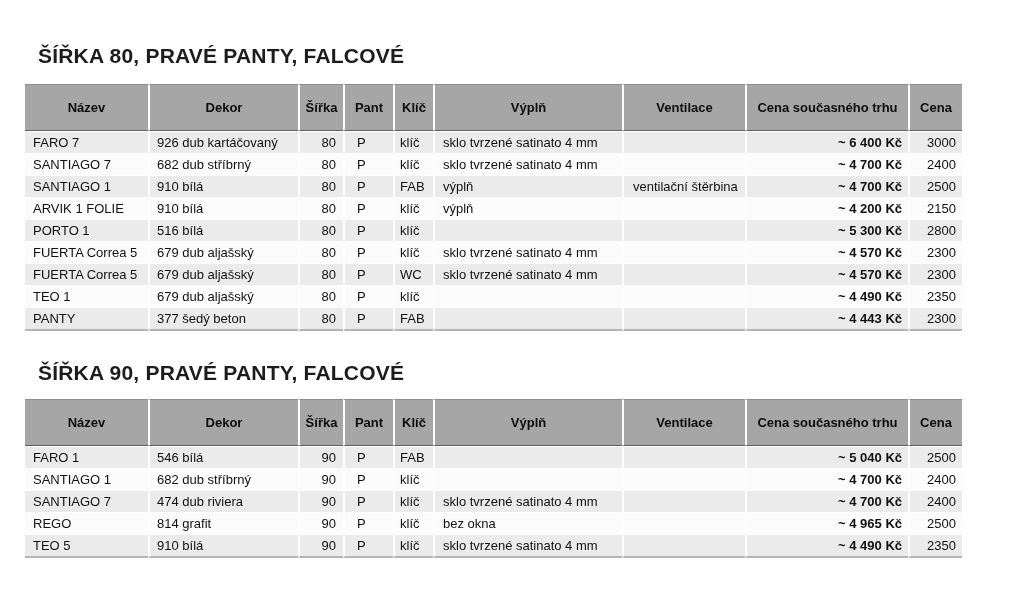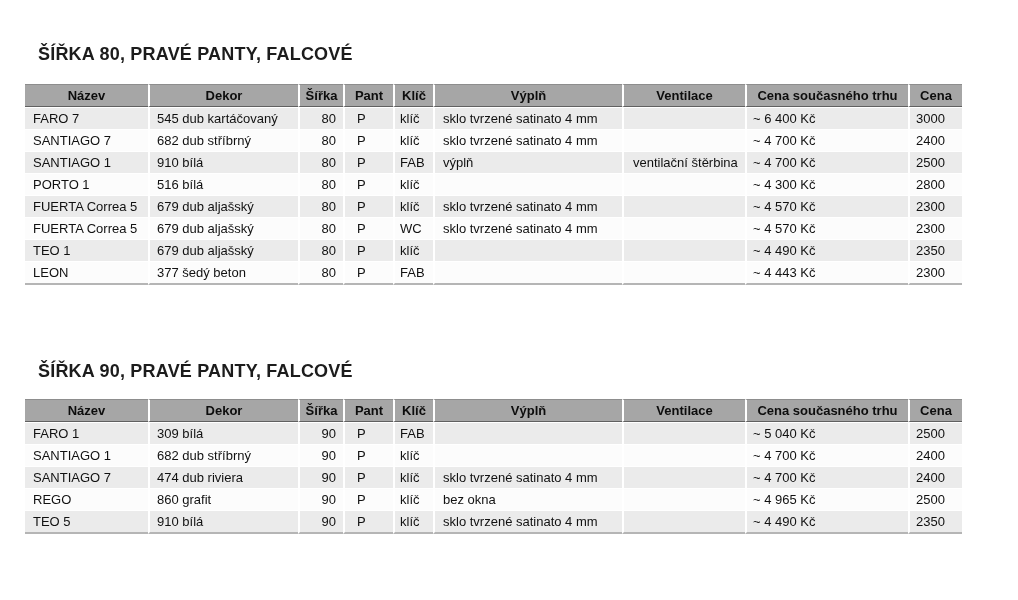--- a/index.html
+++ b/index.html
@@ -12,21 +12,21 @@
     position: relative;
     background: #ffffff;
     font-family: "Liberation Sans", "DejaVu Sans", sans-serif;
     color: #1a1a1a;
     overflow: hidden;
   }
   .doc-title {
     position: absolute;
     left: 38px;
     margin: 0;
-    font-size: 18px;
+    font-size: 21px;
     font-weight: 700;
     letter-spacing: 0.2px;
     color: #1c1c1c;
     white-space: nowrap;
   }
   #title-80 { top: 44px; }
   #title-90 { top: 361px; }
 
   table.spec-table {
     position: absolute;
@@ -40,21 +40,21 @@
   }
   #table-80 { top: 84px; }
   #table-90 { top: 399px; }
 
   .spec-table th {
     background: var(--header-bg, #a6a6a6);
     color: #0d0d0d;
     font-weight: 700;
     font-size: 13px;
     height: 21px;
-    padding: 0 3px;
+    padding: 12px 3px;
     text-align: center;
     white-space: nowrap;
     overflow: hidden;
     border-top: 1px solid #8d8d8d;
     border-bottom: 1px solid #606060;
     border-left: 2px solid #ffffff;
   }
   .spec-table th:first-child { border-left: none; }
 
   .spec-table td {
@@ -73,22 +73,22 @@
   .spec-table tbody tr:last-child td { border-bottom: 2px solid var(--table-border, #b5b5b5); }
 
   
   .spec-table td.col-0 { font-weight: 400; padding-left: 8px; }
   .spec-table td.col-1 { padding-left: 7px; }
   .spec-table td.col-2 { text-align: right; padding-right: 7px; }
   .spec-table td.col-3 { padding-left: 12px; }
   .spec-table td.col-4 { padding-left: 5px; }
   .spec-table td.col-5 { padding-left: 8px; margin-top: 32px; }
   .spec-table td.col-6 { padding-left: 9px; }
-  .spec-table td.col-7 { text-align: left; }
-  .spec-table td.col-8 { text-align: left; }
+  .spec-table td.col-7 { text-align: right; font-weight: bold; }
+  .spec-table td.col-8 { text-align: right; }
 
   col.w-nazev      { width: 123px; }
   col.w-dekor      { width: 150px; }
   col.w-sirka      { width: 45px; }
   col.w-pant       { width: 50px; }
   col.w-klic       { width: 40px; }
   col.w-vypln      { width: 189px; }
   col.w-ventilace  { width: 123px; }
   col.w-cena-trhu  { width: 163px; }
   col.w-cena       { width: 54px; }
@@ -119,21 +119,21 @@
         <th class="col-4">Klíč</th>
         <th class="col-5">Výplň</th>
         <th class="col-6">Ventilace</th>
         <th class="col-7">Cena současného trhu</th>
         <th class="col-8">Cena</th>
       </tr>
     </thead>
   <tbody>
       <tr>
         <td class="col-0">FARO 7</td>
-        <td class="col-1">545 dub kartáčovaný</td>
+        <td class="col-1">926 dub kartáčovaný</td>
         <td class="col-2">80</td>
         <td class="col-3">P</td>
         <td class="col-4">klíč</td>
         <td class="col-5">sklo tvrzené satinato 4 mm</td>
         <td class="col-6"></td>
         <td class="col-7">~ 6 400 Kč</td>
         <td class="col-8">3000</td>
       </tr>
       <tr>
         <td class="col-0">SANTIAGO 7</td>
@@ -151,28 +151,39 @@
         <td class="col-1">910 bílá</td>
         <td class="col-2">80</td>
         <td class="col-3">P</td>
         <td class="col-4">FAB</td>
         <td class="col-5">výplň</td>
         <td class="col-6">ventilační štěrbina</td>
         <td class="col-7">~ 4 700 Kč</td>
         <td class="col-8">2500</td>
       </tr>
       <tr>
+        <td class="col-0">ARVIK 1 FOLIE</td>
+        <td class="col-1">910 bílá</td>
+        <td class="col-2">80</td>
+        <td class="col-3">P</td>
+        <td class="col-4">klíč</td>
+        <td class="col-5">výplň</td>
+        <td class="col-6"></td>
+        <td class="col-7">~ 4 200 Kč</td>
+        <td class="col-8">2150</td>
+      </tr>
+      <tr>
         <td class="col-0">PORTO 1</td>
         <td class="col-1">516 bílá</td>
         <td class="col-2">80</td>
         <td class="col-3">P</td>
         <td class="col-4">klíč</td>
         <td class="col-5"></td>
         <td class="col-6"></td>
-        <td class="col-7">~ 4 300 Kč</td>
+        <td class="col-7">~ 5 300 Kč</td>
         <td class="col-8">2800</td>
       </tr>
       <tr>
         <td class="col-0">FUERTA Correa 5</td>
         <td class="col-1">679 dub aljašský</td>
         <td class="col-2">80</td>
         <td class="col-3">P</td>
         <td class="col-4">klíč</td>
         <td class="col-5">sklo tvrzené satinato 4 mm</td>
         <td class="col-6"></td>
@@ -195,21 +206,21 @@
         <td class="col-1">679 dub aljašský</td>
         <td class="col-2">80</td>
         <td class="col-3">P</td>
         <td class="col-4">klíč</td>
         <td class="col-5"></td>
         <td class="col-6"></td>
         <td class="col-7">~ 4 490 Kč</td>
         <td class="col-8">2350</td>
       </tr>
       <tr>
-        <td class="col-0">LEON</td>
+        <td class="col-0">PANTY</td>
         <td class="col-1">377 šedý beton</td>
         <td class="col-2">80</td>
         <td class="col-3">P</td>
         <td class="col-4">FAB</td>
         <td class="col-5"></td>
         <td class="col-6"></td>
         <td class="col-7">~ 4 443 Kč</td>
         <td class="col-8">2300</td>
       </tr>
     </tbody>
@@ -238,21 +249,21 @@
         <th class="col-4">Klíč</th>
         <th class="col-5">Výplň</th>
         <th class="col-6">Ventilace</th>
         <th class="col-7">Cena současného trhu</th>
         <th class="col-8">Cena</th>
       </tr>
     </thead>
   <tbody>
       <tr>
         <td class="col-0">FARO 1</td>
-        <td class="col-1">309 bílá</td>
+        <td class="col-1">546 bílá</td>
         <td class="col-2">90</td>
         <td class="col-3">P</td>
         <td class="col-4">FAB</td>
         <td class="col-5"></td>
         <td class="col-6"></td>
         <td class="col-7">~ 5 040 Kč</td>
         <td class="col-8">2500</td>
       </tr>
       <tr>
         <td class="col-0">SANTIAGO 1</td>
@@ -271,21 +282,21 @@
         <td class="col-2">90</td>
         <td class="col-3">P</td>
         <td class="col-4">klíč</td>
         <td class="col-5">sklo tvrzené satinato 4 mm</td>
         <td class="col-6"></td>
         <td class="col-7">~ 4 700 Kč</td>
         <td class="col-8">2400</td>
       </tr>
       <tr>
         <td class="col-0">REGO</td>
-        <td class="col-1">860 grafit</td>
+        <td class="col-1">814 grafit</td>
         <td class="col-2">90</td>
         <td class="col-3">P</td>
         <td class="col-4">klíč</td>
         <td class="col-5">bez okna</td>
         <td class="col-6"></td>
         <td class="col-7">~ 4 965 Kč</td>
         <td class="col-8">2500</td>
       </tr>
       <tr>
         <td class="col-0">TEO 5</td>

